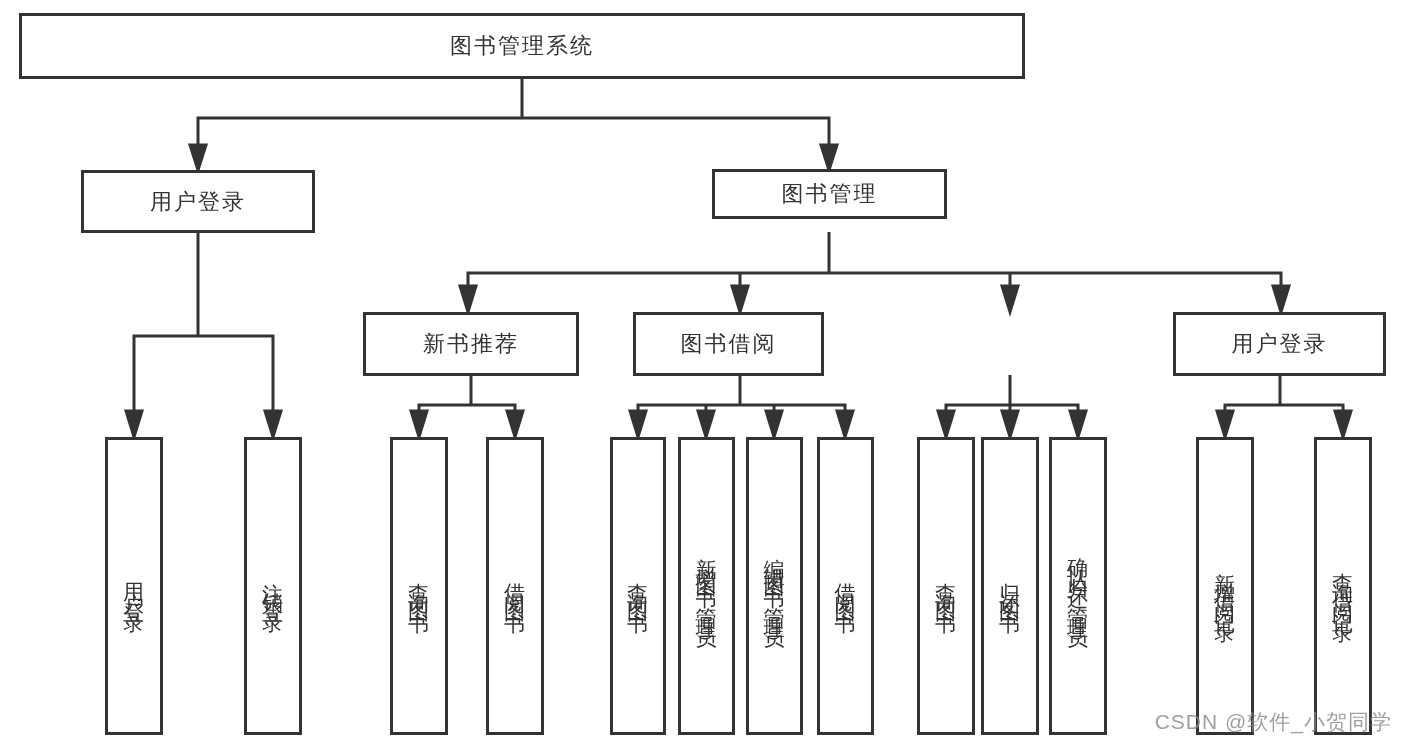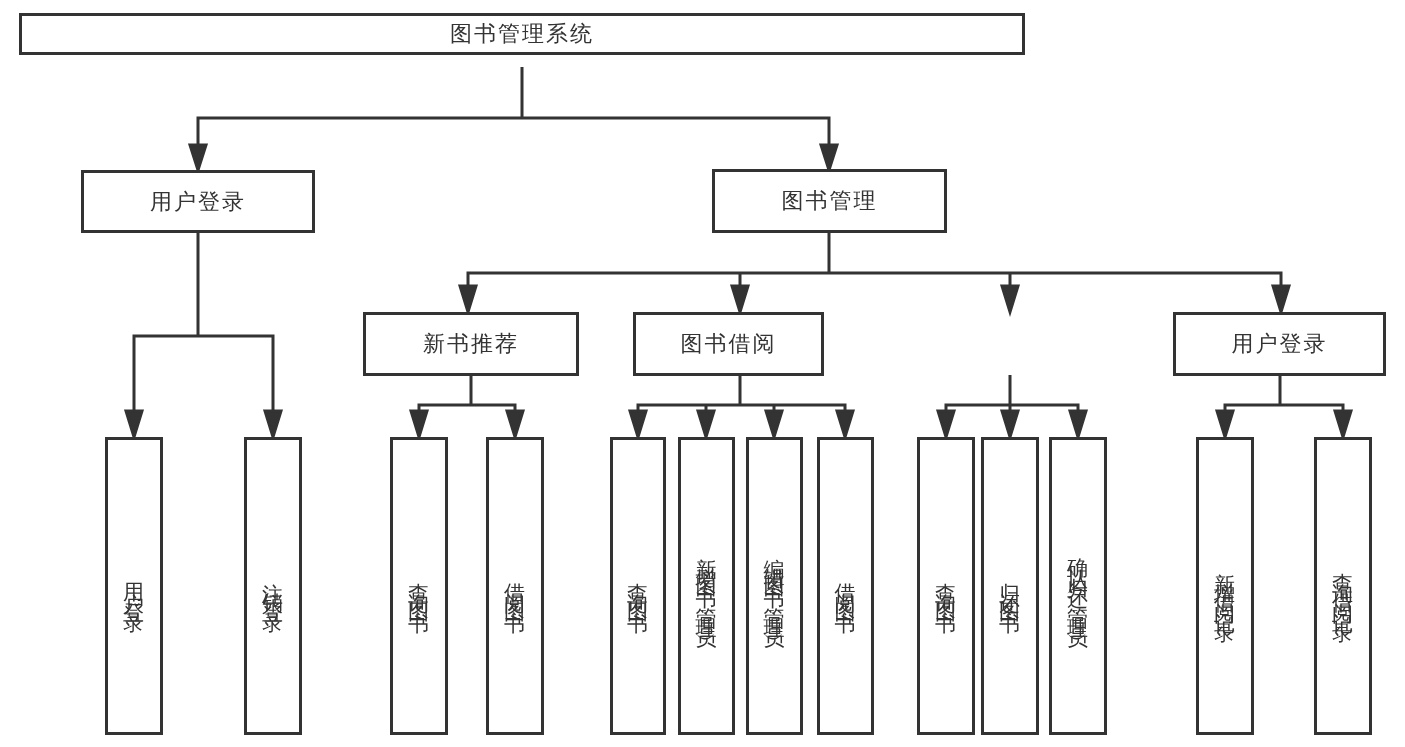--- a/index.html
+++ b/index.html
@@ -14,21 +14,21 @@
   .node{
     position:absolute;
     box-sizing:border-box;
     border:3px solid #333333;
     background:#ffffff;
     color:#333333;
     display:flex;align-items:center;justify-content:center;
     z-index:1;
   }
   .hnode{font-size:22px;letter-spacing:2px;}
-  .root{left:19px;top:13px;width:1006px;height:42px;}
+  .root{left:19px;top:13px;width:1006px;height:66px;}
   .leaf{top:437px;width:58px;height:298px;}
   .leaf span{
     writing-mode:vertical-rl;
     text-orientation:mixed;
     font-size:21px;
     letter-spacing:10px;
     line-height:1;
     color:#333333;
   }
   .watermark{
@@ -82,21 +82,21 @@
     <g stroke="#333333" stroke-width="3" fill="#333333">
       <path d="M1280,375 V405 M1223.5,405 H1344.5 M1225,405 V414 M1343,405 V414" fill="none"></path>
       <polygon points="1217,411 1233,411 1225,437"></polygon>
       <polygon points="1335,411 1351,411 1343,437"></polygon>
     </g>
   </svg>
 
   <div class="node hnode root">图书管理系统</div>
 
   <div class="node hnode" style="left:81px;top:170px;width:234px;height:63px;">用户登录</div>
-  <div class="node hnode" style="left:712px;top:169px;width:235px;height:64px;">图书管理</div>
+  <div class="node hnode" style="left:712px;top:169px;width:235px;height:50px;">图书管理</div>
 
   <div class="node hnode" style="left:363px;top:312px;width:216px;height:64px;">新书推荐</div>
   <div class="node hnode" style="left:633px;top:312px;width:191px;height:64px;">图书借阅</div>
   <div class="node hnode" style="left:1173px;top:312px;width:213px;height:64px;">用户登录</div>
 
   <div class="node leaf" style="left:105px;">
     <span>用户登录</span>
   </div>
   <div class="node leaf" style="left:244px;">
     <span>注销登录</span>
@@ -132,14 +132,15 @@
     <span>确认归还（管理员）</span>
   </div>
 
   <div class="node leaf" style="left:1196px;">
     <span>新增借阅记录</span>
   </div>
   <div class="node leaf" style="left:1314px;">
     <span>查询借阅记录</span>
   </div>
 
+  <div class="watermark">CSDN @软件_小贺同学</div>
 
 </div>
 
 </body></html>

